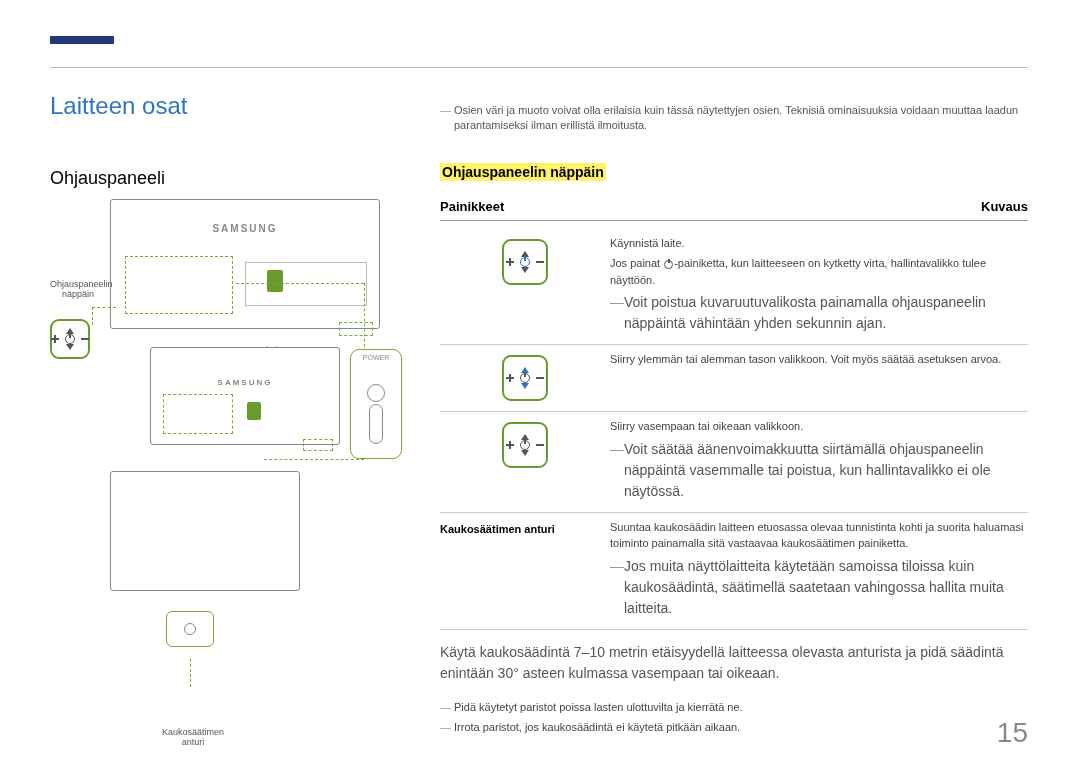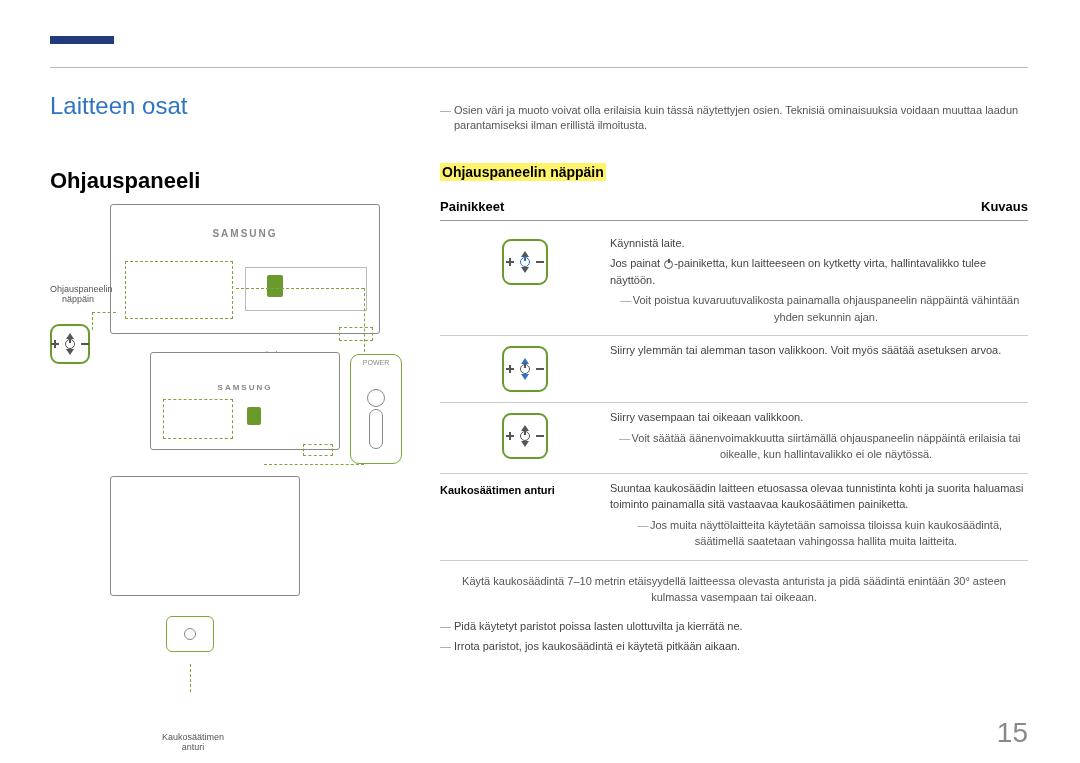--- a/index.html
+++ b/index.html
@@ -32,21 +32,21 @@
     position: absolute;
     top: 92px;
     left: 50px;
     right: 52px;
     display: flex;
   }
   .col-left { width: 390px; padding-right: 20px; }
   .col-right { flex: 1; }
 
   .h1 { color: #2e74c2; font-size: 24px; margin: 0 0 48px 0; font-weight: 400; }
-  .h2 { color: #000; font-size: 22px; margin: 0 0 10px 0; font-weight: 700; }
+  .h2 { color: #000; font-size: 18px; margin: 0 0 10px 0; font-weight: 400; }
   .h3hl { display:inline-block; background: #fff36a; color:#000; font-size: 14px; font-weight: 700; padding: 1px 2px; margin: 0 0 18px 0; }
   .th { color:#000; font-size: 13px; font-weight: 700; }
 
   .intro { font-size: 11px; color:#555; line-height: 1.4; }
   .dash::before{
     content:"―";
     color:#999;
     display:inline-block;
     width:14px;
     margin-left:-14px;
@@ -62,21 +62,21 @@
   .tablehead .c1 { width:168px; }
   .tablehead .c2 { flex:1;text-align:right; }
   .row {
     display:flex;
     border-bottom:1px solid #ccc;
     padding: 6px 0 10px 0;
   }
   .row .c1 { width:170px; display:flex; justify-content:center; align-items:flex-start; padding-top:4px;}
   .row .c2 { flex:1; font-size:11px; line-height:1.5;}
   .row .c2 p { margin:0 0 4px 0;}
-  .subnote { font-size:11px; color:#555;text-align:center;}
+  .subnote { font-size:14px; color:#555;}
   .subnote-block { margin-top:10px; line-height:1.8;}
 
   
   .keycap {
     width:46px; height:46px;
     border:2px solid #6a9a2c;
     border-radius:9px;
     background:#fff;
     position:relative;
     display:flex;
@@ -318,21 +318,21 @@
           <div class="midrow">
               <span class="plus"></span>
               <span class="cir"></span>
               <span class="minus"></span>
             </div>
           <span class="tri down"></span>
         </div>
       </div>
       <div class="c2">
         <p>Siirry vasempaan tai oikeaan valikkoon.</p>
-        <span class="dash subnote">Voit säätää äänenvoimakkuutta siirtämällä ohjauspaneelin näppäintä erilaisia tai oikealle, kun hallintavalikko ei ole näytössä.</span>
+        <span class="dash subnote">Voit säätää äänenvoimakkuutta siirtämällä ohjauspaneelin näppäintä vasemmalle tai poistua, kun hallintavalikko ei ole näytössä.</span>
       </div>
     </div>
 
     
     <div class="row">
       <div class="c1" style="justify-content:flex-start; padding-left:0;">
         <span class="bold-inline">Kaukosäätimen anturi</span>
       </div>
       <div class="c2">
         <p>Suuntaa kaukosäädin laitteen etuosassa olevaa tunnistinta kohti ja suorita haluamasi toiminto painamalla sitä vastaavaa kaukosäätimen painiketta.</p>

